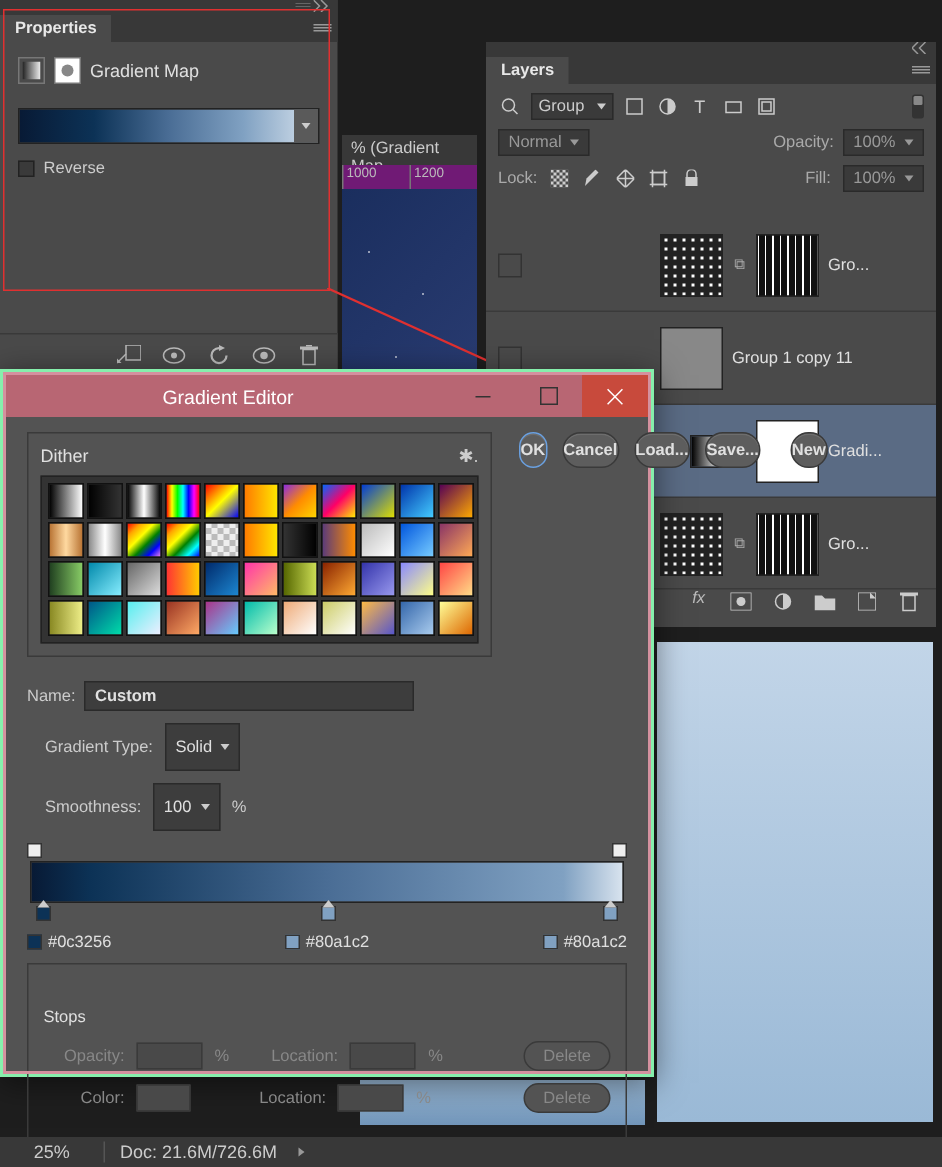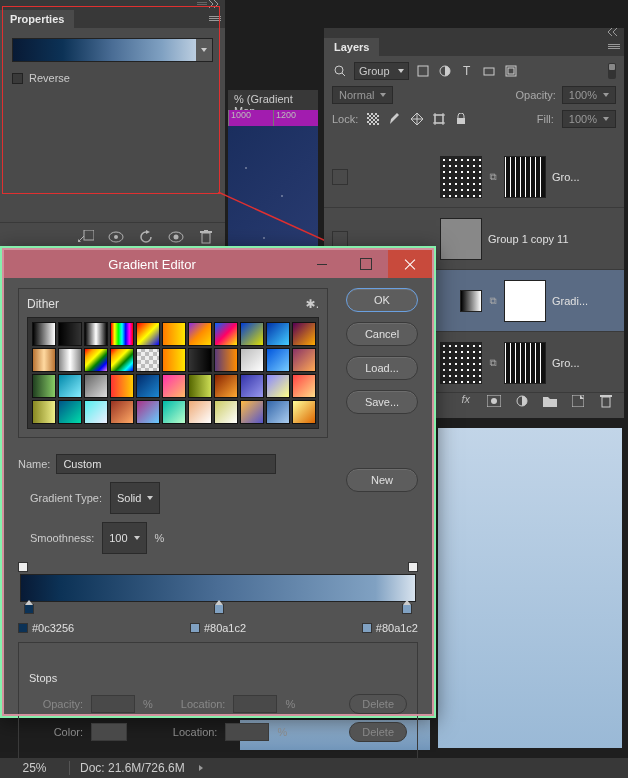--- a/index.html
+++ b/index.html
@@ -1,18 +1,18 @@
 <!DOCTYPE html>
 <html><head>
 <meta charset="utf-8">
 <style>
   * { box-sizing: border-box; margin: 0; padding: 0; font-family: "Segoe UI", Tahoma, sans-serif; }
   body { width: 628px; height: 778px; background: #1e1e1e; position: relative; overflow: hidden; color: #ccc; font-size: 11px; }
   .doc-title-bar { position: absolute; top: 90px; left: 228px; right: 310px; height: 20px; background: #383838; color: #ccc; padding: 3px 6px; font-size: 11px; }
-  .rulers { position: absolute; top: 110px; left: 228px; right: 310px; height: 28px; background: #a21caf; display: flex; }
+  .rulers { position: absolute; top: 110px; left: 228px; right: 310px; height: 28px; background: #701a75; display: flex; }
   .ruler-tick { flex: 1; border-left: 1px solid #777; color: #bbb; font-size: 9px; padding-left: 2px; }
   .canvas-img { position: absolute; top: 126px; left: 228px; width: 90px; height: 140px; background: linear-gradient(135deg,#1a2e5e,#2a3c72); }
   .canvas-img::after { content:""; position:absolute; inset:0; background: radial-gradient(1px 1px at 20% 30%, #fff, transparent), radial-gradient(1px 1px at 60% 50%, #fff, transparent), radial-gradient(1px 1px at 40% 80%, #fff, transparent); }
   
   
   .canvas-img2 { position: absolute; top: 428px; left: 438px; right: 6px; bottom: 30px; background: linear-gradient(#c2d5e8,#9ab9d6); }
   .canvas-img3 { position: absolute; top: 720px; left: 240px; width: 190px; height: 30px; background: linear-gradient(#9ab9d6,#7296ba); }
   
   
   .status-bar { position: absolute; bottom: 0; left: 0; right: 0; height: 20px; background: #383838; display: flex; align-items: center; color: #ccc; font-size: 12px; }
@@ -95,26 +95,26 @@
   .ge-tb-btn{position:relative;}
   
   .ge-body { padding: 10px 14px; }
   .ge-presets-box { border:1px solid #3a3a3a; padding:8px; background:#535353;}
   .ge-presets-head { display:flex; align-items:center; margin-bottom:6px;}
   .ge-presets-title { color:#e0e0e0; font-size:12px;}
   .ge-gear { margin-left:auto; color:#ccc; font-size:12px; }
   .preset-grid { display:grid; grid-template-columns: repeat(11, 24px); grid-auto-rows:24px; gap:2px; background:#333; padding:4px; border:1px solid #222; }
   .preset-sw { width:24px;height:24px; border:1px solid #111;}
   
-  .ge-buttons { position:absolute; top:38px; right:14px; width:72px; display:flex; flex-direction:column; gap:10px; }
+  .ge-buttons { position:absolute; top:38px; right:14px; width:72px; display:flex; flex-direction:row; gap:10px;font-weight:bold; }
   .ge-btn { height:24px; background:#5d5d5d; border:1px solid #3a3a3a; border-radius:12px; color:#e0e0e0; display:flex;align-items:center;justify-content:center; font-size:11px; box-shadow: inset 0 1px 0 rgba(255,255,255,0.1);}
   .ge-btn.primary { border:1px solid #6aa0e0; }
   
   .ge-name-row { display:flex; align-items:center; gap:6px; margin:16px 0 8px 0;}
-  .ge-input { background:#3d3d3d; border:1px solid #2a2a2a; height:20px; color:#e0e0e0; padding:0 6px; font-size:11px; flex:1; max-width:220px;}
+  .ge-input { background:#3d3d3d; border:1px solid #2a2a2a; height:20px; color:#e0e0e0; padding:0 6px; font-size:11px; flex:1; max-width:220px;font-weight:bold;}
   
   .ge-type-row, .ge-smooth-row { display:flex; align-items:center; gap:8px; margin:8px 0; padding-left:12px;}
   .ge-dd { background:#3d3d3d; border:1px solid #2a2a2a; height:32px; padding:0 6px; display:flex; align-items:center; color:#e0e0e0; font-size:11px;}
   .ge-dd::after{content:"";border-left:3px solid transparent;border-right:3px solid transparent;border-top:4px solid #ccc;margin-left:6px;}
   
   .grad-strip-wrap { margin: 8px 2px; position:relative; padding: 12px 0;}
   .grad-strip { height: 28px; background: linear-gradient(90deg,#081a35,#0c3256 10%,#4a6d95 50%,#80a1c2 90%,#d8e3ee); border:1px solid #222;}
   .op-stop { position:absolute; top:0; width:10px;height:10px; background:#eee; border:1px solid #333;}
   .col-stop { position:absolute; bottom:0; width:10px;height:10px; border:1px solid #333;}
   .col-stop::before{content:"";position:absolute;top:-5px;left:0;border-left:4px solid transparent;border-right:4px solid transparent;border-bottom:5px solid #ccc;}
@@ -155,20 +155,39 @@
   </div>
   <div class="panel-tab-row">
     <div class="panel-tab-active">Properties</div>
     <div class="panel-menu-icon">
         <span></span>
         <span></span>
         <span></span>
       </div>
   </div>
   <div class="prop-body">
+    <div class="prop-head">
+      <div class="adj-icon">
+          <svg width="12" height="12">
+            <rect width="12" height="12" fill="url(#g1)"></rect>
+            <defs>
+              <linearGradient id="g1">
+                <stop offset="0" stop-color="#222"></stop>
+                <stop offset="1" stop-color="#eee"></stop>
+              </linearGradient>
+            </defs>
+          </svg>
+        </div>
+      <div class="adj-icon mask">
+          <svg width="12" height="12">
+            <circle cx="6" cy="6" r="4" fill="#888"></circle>
+          </svg>
+        </div>
+      <div class="prop-title">Gradient Map</div>
+    </div>
     <div class="grad-sample">
         <div class="dd"></div>
       </div>
     <div class="chk-row">
         <div class="chk"></div>
         <span>Reverse</span>
       </div>
   </div>
   <div class="prop-bottom">
     <div class="prop-bottom-icon">

